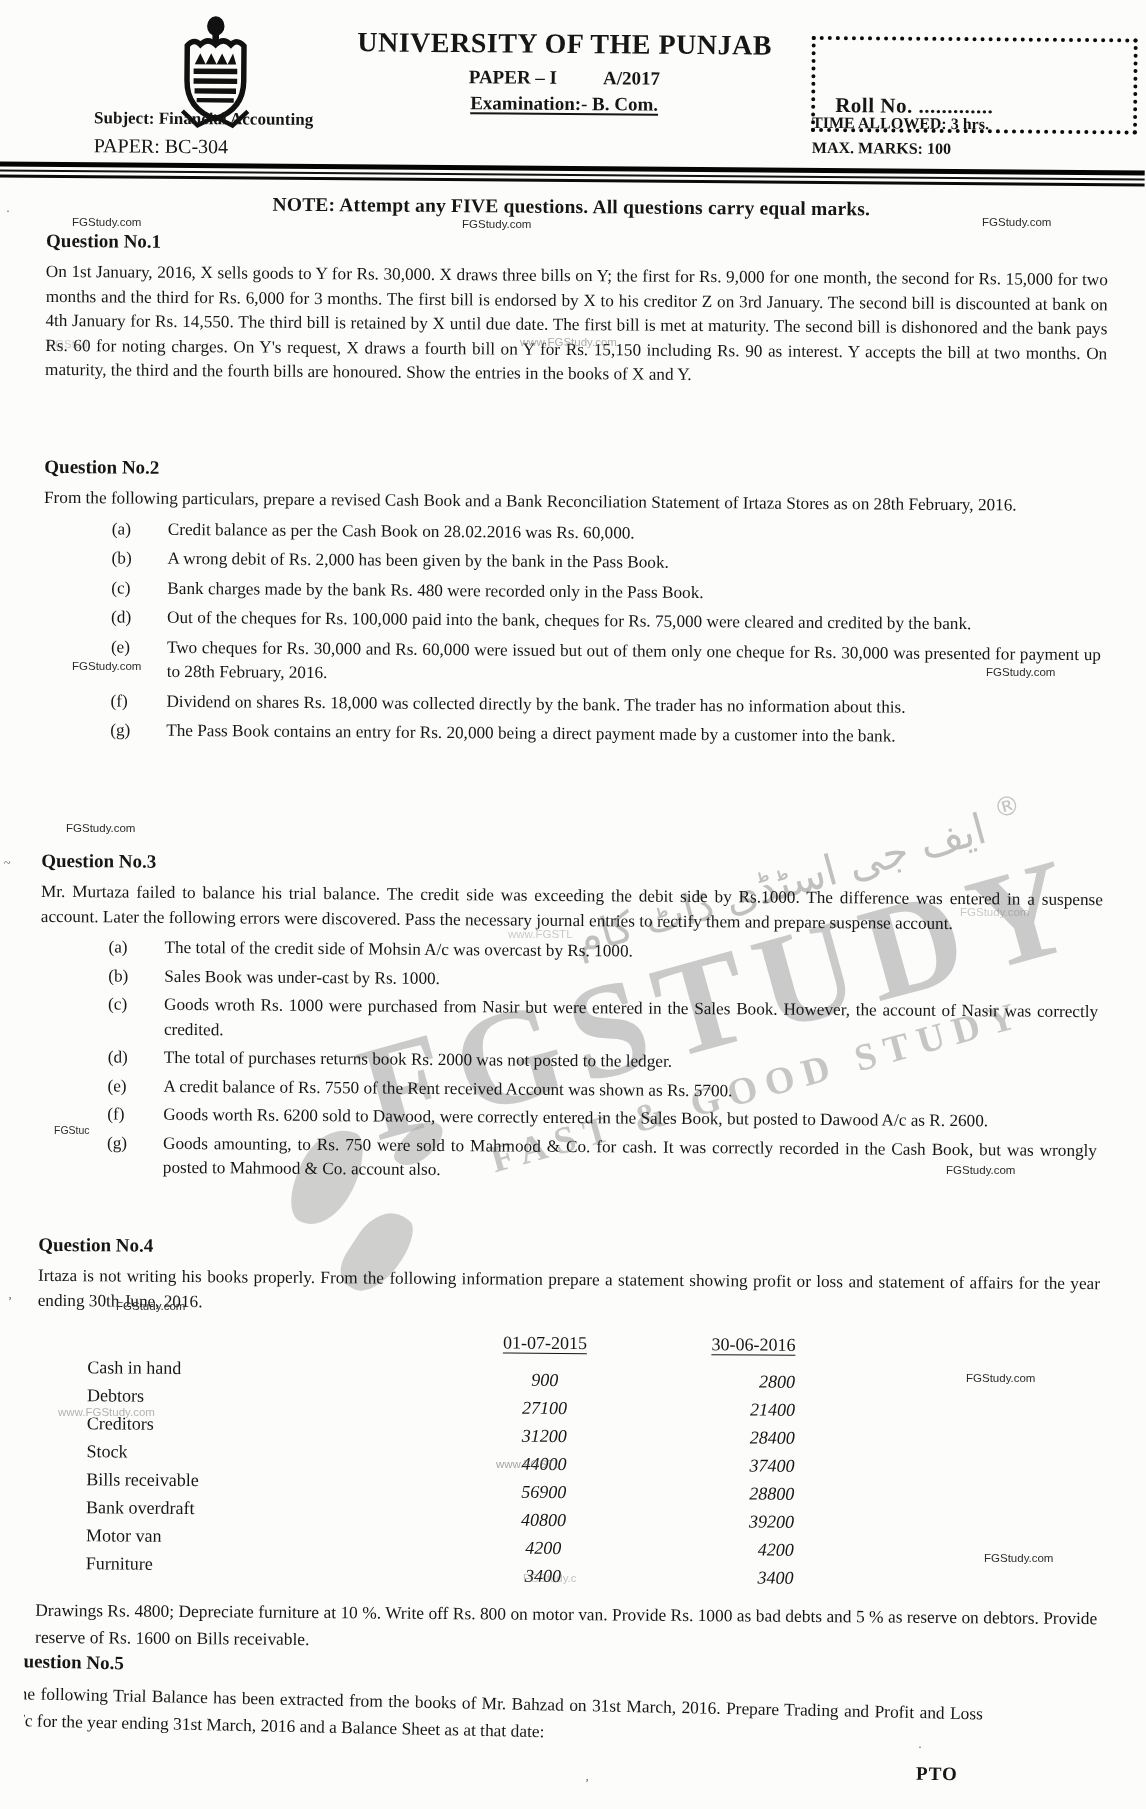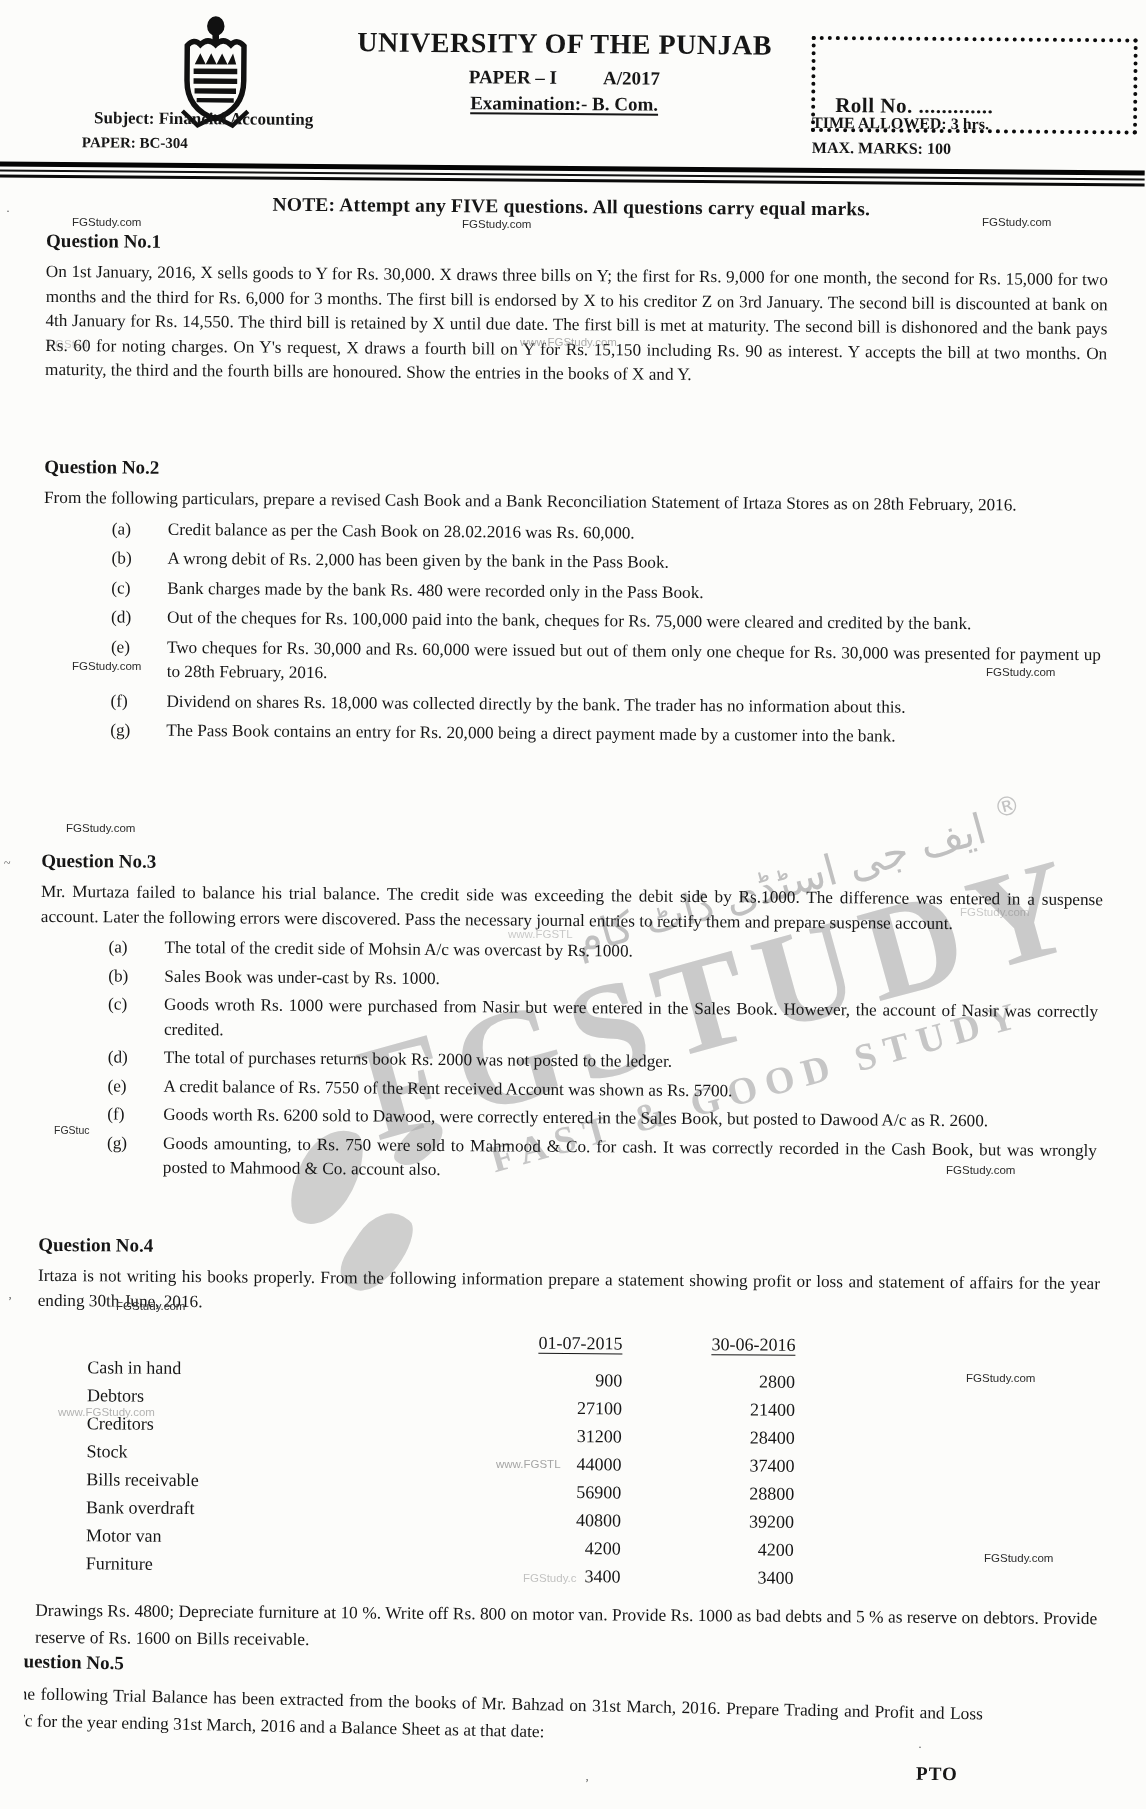--- a/index.html
+++ b/index.html
@@ -15,21 +15,21 @@
   
   .crest{position:absolute; left:160px; top:14px; width:112px; height:120px;}
   .head-center{position:absolute; left:280px; top:24px; width:570px; text-align:center;}
   .uni{font-size:28px; font-weight:bold; letter-spacing:.5px; white-space:nowrap;}
   .partline{font-size:19px; font-weight:bold; margin-top:7px;}
   .partline .gap{display:inline-block; width:46px;}
   .examline{font-size:19px; font-weight:bold; margin-top:4px; text-decoration:underline; text-underline-offset:3px; text-decoration-thickness:2px;}
   .rollbox{position:absolute; right:8px; top:30px; width:318px; height:88px; border:4px dotted #0c0c0c;}
   .rolltext{position:absolute; left:20px; bottom:10px; font-size:21px; font-weight:bold; letter-spacing:.5px;}
   .subj{position:absolute; left:95px; top:108px; font-size:17px; font-weight:bold;}
-  .papr{position:absolute; left:83px; top:134px; font-size:15px; font-weight:bold;}
+  .papr{position:absolute; left:95px; top:134px; font-size:20px; font-weight:normal;}
   .time{position:absolute; left:813px; top:108px; font-size:16px; font-weight:bold;}
   .mmax{position:absolute; left:813px; top:133px; font-size:16px; font-weight:bold;}
   .rule-a{position:absolute; left:0; right:0; top:162px; height:5px; background:#050505;}
   .rule-b{position:absolute; left:0; right:0; top:170px; height:2px; background:#111;}
   .rule-c{position:absolute; left:0; right:0; top:175px; height:3px; background:#0a0a0a;}
   .note{position:absolute; left:0; right:0; top:192px; text-align:center; font-size:19.5px; font-weight:bold; letter-spacing:.2px;}
 
   
   .qblock{position:absolute; left:48px; width:1062px; font-size:17.2px; line-height:24.5px;}
   .qhead{font-size:19px; font-weight:bold; line-height:26px; margin-bottom:6px;}
@@ -38,23 +38,23 @@
   .items{margin-top:6px;}
   .item{display:flex; margin-bottom:5px;}
   .q3 .item{margin-bottom:4px;}
   .item .mk{flex:0 0 48px; margin-left:68px;}
   .item .tx{flex:1; padding-left:8px; padding-right:4px; text-align:justify; text-align-last:left;}
 
   
   .q4table{margin-top:14px; font-size:18px;}
   .trow{display:flex; height:28px; align-items:baseline;}
   .tlabel{flex:0 0 380px; margin-left:50px;}
-  .tc1{flex:0 0 155px; text-align:right;}
+  .tc1{flex:0 0 155px; text-align:center;}
   .tc2{flex:0 0 173px; text-align:right;}
-  .num{position:relative; top:9px;}
+  .num{position:relative; top:9px;font-style:italic;}
   .th{text-decoration:underline; text-underline-offset:4px;}
   .aftertable{margin-top:18px; line-height:27px; text-align:justify; text-align-last:left; font-size:17.4px;}
 
   
   .q5{position:absolute; left:-6px; top:1648px; width:975px; padding-left:28px;
       transform:rotate(0.75deg); transform-origin:0 0; font-size:17.4px; line-height:27px;}
   .q5 .qhead{margin-bottom:6px;}
   .clipbar{position:absolute; left:0; top:1648px; width:24px; height:110px; background:#fcfcfa; z-index:4;}
   .pto{position:absolute; left:930px; top:1756px; font-size:19px; font-weight:bold; letter-spacing:1px;}
 

